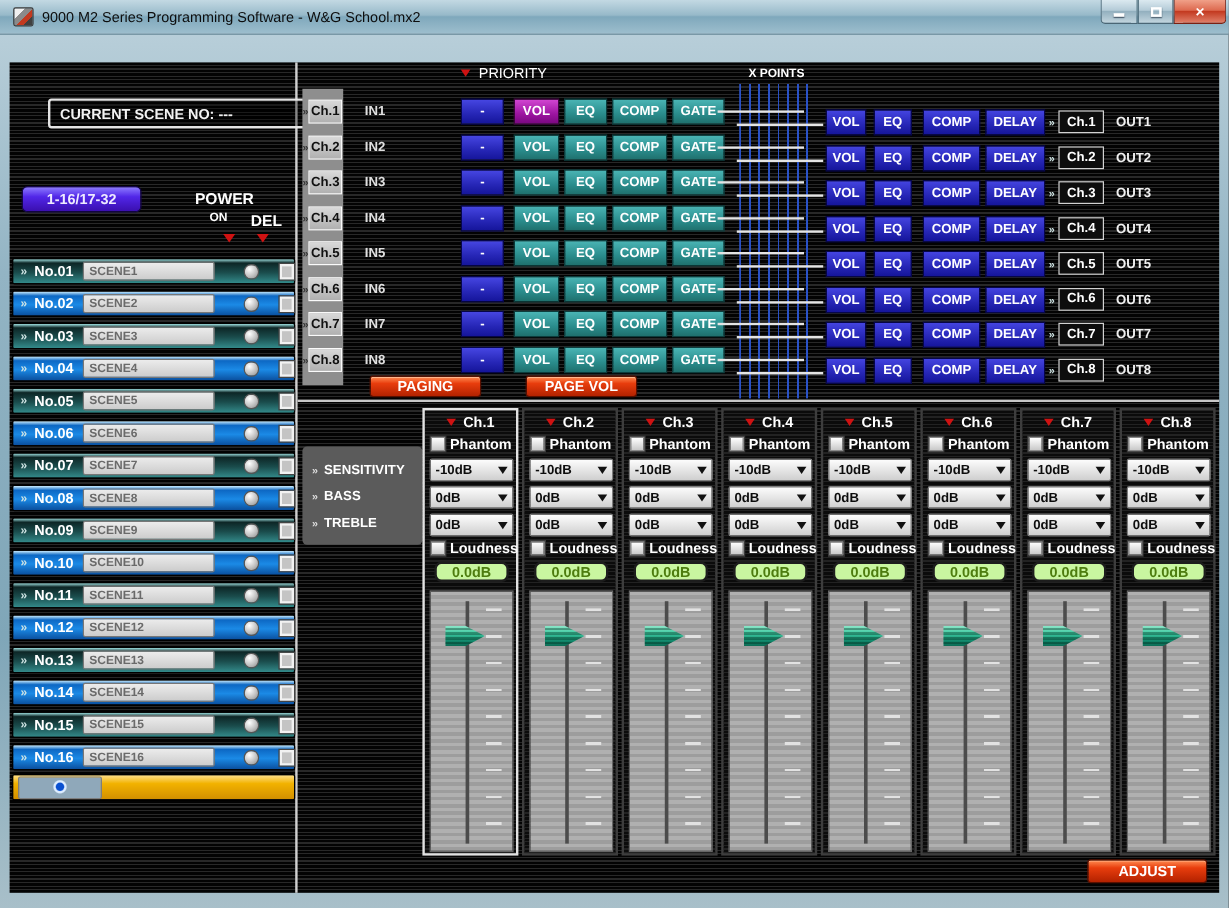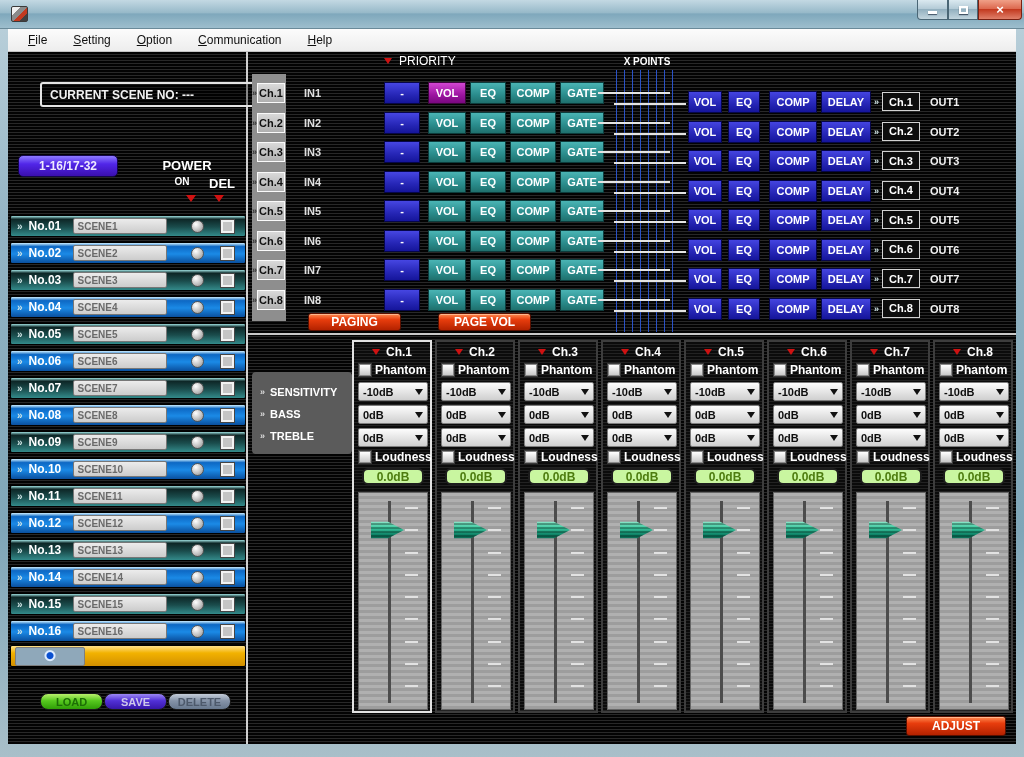--- a/index.html
+++ b/index.html
@@ -55,21 +55,21 @@
   .tri-on  { position:absolute; left:178px; top:143px; }
   .tri-del { position:absolute; left:206px; top:143px; }
 
   .scene-rows { position:absolute; left:2px; top:163px; width:236px; }
   .scene-row { position:relative; width:236px; height:22px; margin-bottom:5px; border:1px solid #000; border-radius:2px;
                display:flex; align-items:center; }
   .scene-row:nth-of-type(odd)  { background:linear-gradient(180deg,#9fe0e0 0%,#0d2626 16%,#1a4c4c 55%,#338a8a 100%); }
   .scene-row:nth-of-type(even) { background:linear-gradient(180deg,#cdeeff 0%,#0d68c4 18%,#1b8ae6 55%,#0a4f9e 100%); }
   .scene-row .chev { margin-left:6px; }
   .scene-num { width:44px; margin-left:6px; color:#fff; font-size:12px; font-weight:bold; }
-  .scene-input { width:94px; height:16px; border:1px solid #777; border-radius:2px;
+  .scene-input { width:110px; height:16px; border:1px solid #777; border-radius:2px;
                  background:linear-gradient(180deg,#ececec,#cccccc); color:#6a6a6a; font-size:10px; font-weight:bold; padding:0 4px; }
   .radio { width:13px; height:13px; border-radius:50%; border:1px solid #555; margin-left:24px;
            background:radial-gradient(circle at 35% 30%,#ffffff,#c2c2c2 55%,#8a8a8a 100%); }
   .radio.sel { background:radial-gradient(circle at 50% 45%,#0a50d0 0 3px,#dcecff 4px 5px,#8fa8ba 6px); }
   .cbox { width:13px; height:13px; margin-left:17px; background:#c4c4c4; border:2px solid #f2f2f2; outline:1px solid #444; }
   .last-row { position:absolute; left:2px; top:593px; width:236px; height:22px; border:1px solid #000; border-radius:2px;
               background:linear-gradient(180deg,#ffe08a 0%,#f2b200 35%,#d28f00 100%); display:flex; align-items:center; }
   .last-row .chev { margin-left:8px; color:#fff; }
   .last-lbl { margin-left:14px; color:#fff; font-size:13px; font-weight:bold; flex:1; }
   .last-row .radio { margin-left:0; margin-right:44px; }
@@ -168,45 +168,34 @@
                 background:repeating-linear-gradient(180deg,rgba(0,30,20,.35) 0 2px,transparent 2px 4px),
                            linear-gradient(180deg,#aef2da 0%,#3cc9a0 40%,#0f8468 70%,#0a5c49 100%); }
 </style>
 </head>
 <body>
 
 <div class="win">
 
   <div class="titlebar">
     <div class="app-icon"></div>
+    <div class="title-text">9000 M2 Series Programming Software - W&amp;G School.mx2</div>
     <div class="win-btns">
       <div class="wbtn wbtn-min">
           <span class="glyph-min"></span>
         </div>
       <div class="wbtn wbtn-max">
           <span class="glyph-max"></span>
         </div>
       <div class="wbtn wbtn-close">
           <span>×</span>
         </div>
     </div>
   </div>
 
-  <div class="menubar">
-
-      <div class="menu-item"><span class="mu">F</span><span>ile</span></div>
-
-      <div class="menu-item"><span class="mu">S</span><span>etting</span></div>
-
-      <div class="menu-item"><span class="mu">O</span><span>ption</span></div>
-
-      <div class="menu-item"><span class="mu">C</span><span>ommunication</span></div>
-
-      <div class="menu-item"><span class="mu">H</span><span>elp</span></div>
-    </div>
 
   <div class="content">
     <div class="v-divider"></div>
     <div class="h-divider"></div>
 
     <div class="scene-no-box">CURRENT SCENE NO: ---</div>
     <div class="bank-btn">1-16/17-32</div>
     <div class="power-lbl">POWER</div>
     <div class="on-lbl">ON</div>
     <div class="del-lbl">DEL</div>
@@ -343,25 +332,20 @@
           <span class="cbox"></span>
         </div>
       </div>
 
     <div class="last-row">
       <span class="chev">»</span>
       <span class="last-lbl">LAST</span>
       <span class="radio sel"></span>
     </div>
 
-    <div class="file-btns">
-      <div class="fbtn fbtn-load">LOAD</div>
-      <div class="fbtn fbtn-save">SAVE</div>
-      <div class="fbtn fbtn-del">DELETE</div>
-    </div>
 
     <div class="priority-hdr">
       <div class="red-tri small"></div>
       <span>PRIORITY</span>
     </div>
     <div class="xpoints-hdr">X POINTS</div>
 
     <div class="in-strip">
 
         <div class="in-ch">

